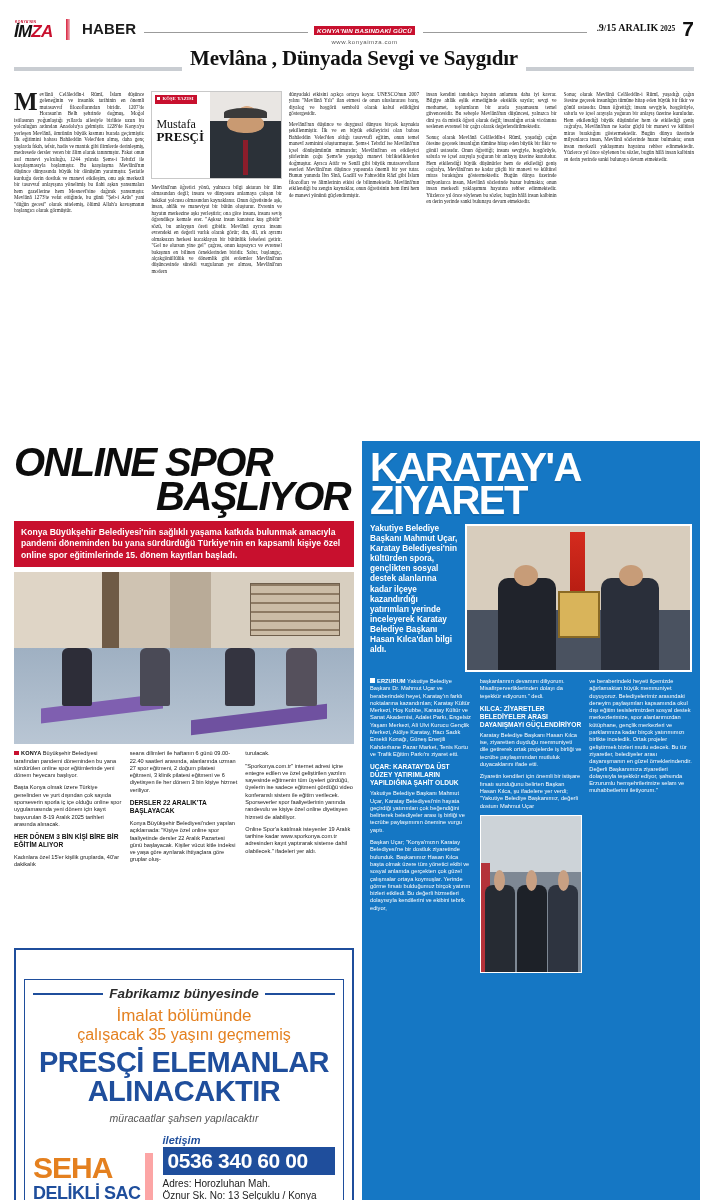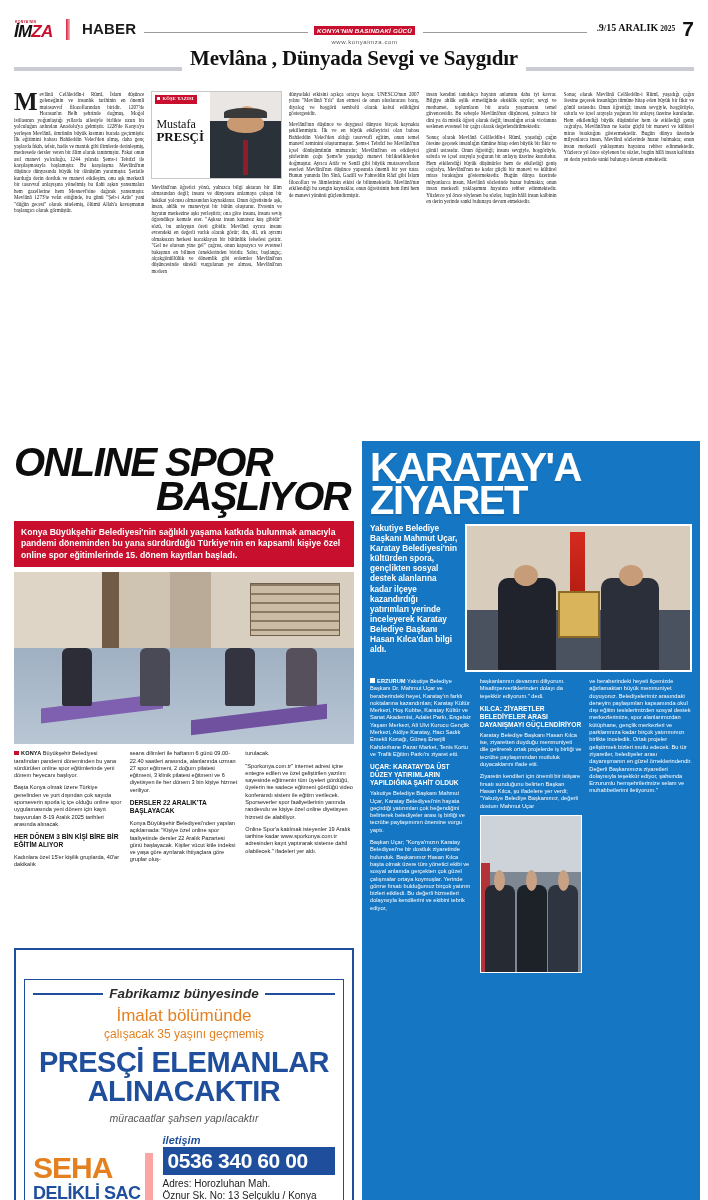--- a/index.html
+++ b/index.html
@@ -410,21 +410,21 @@
     white-space: nowrap;
   }
   .adv-orange {
     text-align: center;
     color: #e4801f;
     font-weight: 400;
     line-height: 19px;
     margin-top: 5px;
   }
   .adv-orange .o1 { font-size: 17px; display:block; }
-  .adv-orange .o2 { font-size: 12px; display:block; }
+  .adv-orange .o2 { font-size: 16px; display:block; }
   .adv-blue-big {
     text-align: center;
     color: #1f4e9c;
     font-weight: 900;
     line-height: 29px;
     margin-top: 4px;
     letter-spacing: -.5px;
   }
   .adv-blue-big .b1 { font-size: 29px; display:block; }
   .adv-blue-big .b2 { font-size: 29px; display:block; }

